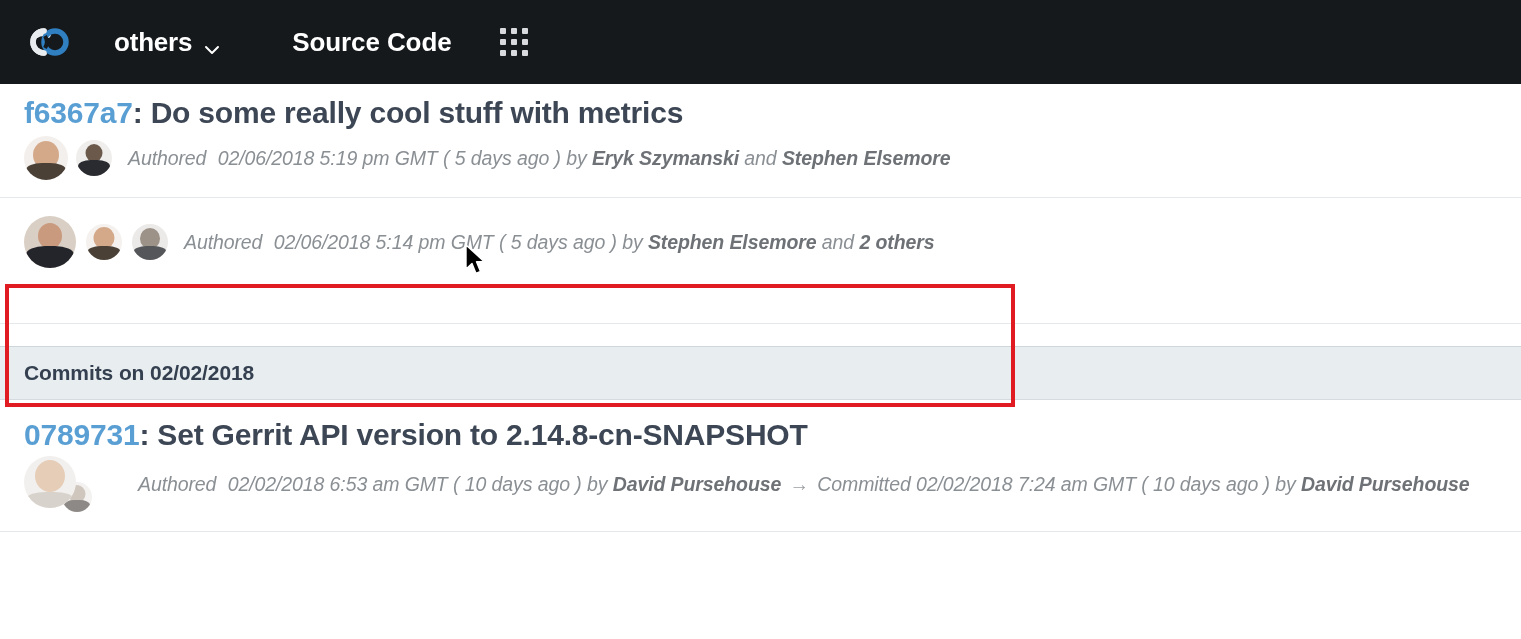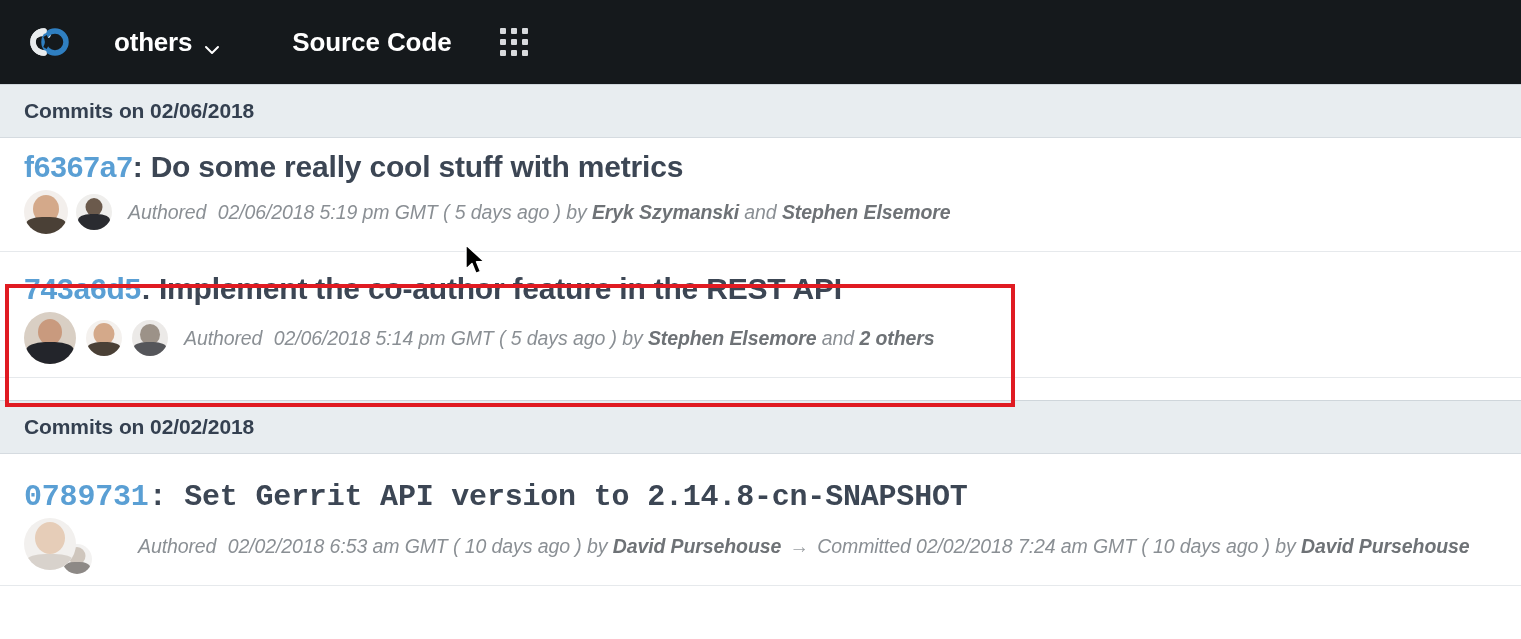--- a/index.html
+++ b/index.html
@@ -240,21 +240,20 @@
         <i></i>
         <i></i>
         <i></i>
     </span>
   </div>
 </div>
 
 <div class="content">
 
   <div class="commit-group">
-    <div class="group-header">Commits on 02/06/2018</div>
 
     <div class="commit-row" style="height:114px;">
       <div class="commit-title">
         <span class="commit-hash">f6367a7</span><span class="commit-colon">:</span>
         <span>Do some really cool stuff with metrics</span>
       </div>
       <div class="commit-meta-line">
         <div class="avatars">
           <div class="avatar big">
             <span class="ph">
@@ -277,24 +276,20 @@
           <span>( 5 days ago )</span>
           <span>by</span>
           <b>Eryk Szymanski</b>
           <span>and</span>
           <b>Stephen Elsemore</b>
         </div>
       </div>
     </div>
 
     <div class="commit-row" style="height:126px;">
-      <div class="commit-title" style="margin-top:8px;">
-        <span class="commit-hash">743a6d5</span><span class="commit-colon">:</span>
-        <span>Implement the co-author feature in the REST API</span>
-      </div>
       <div class="commit-meta-line">
         <div class="avatars">
           <div class="avatar big" style="width:52px;height:52px;">
             <span class="ph">
               <span class="bg" style="background:#d9cfc4;"></span>
               <span class="head" style="width:24px;height:26px;top:7px;background:#c99a7e;"></span>
               <span class="body" style="width:48px;height:22px;background:#23252b;"></span>
             </span>
           </div>
           <div class="avatar small" style="margin-left:10px;">
@@ -322,21 +317,21 @@
           <b>2 others</b>
         </div>
       </div>
     </div>
   </div>
 
   <div class="commit-group" style="margin-top:22px;">
     <div class="group-header">Commits on 02/02/2018</div>
 
     <div class="commit-row last" style="height:132px;">
-      <div class="commit-title" style="margin-top:14px;font-family:Liberation Mono, monospace;">
+      <div class="commit-title" style="margin-top:6px;">
         <span class="commit-hash">0789731</span><span class="commit-colon">:</span>
         <span>Set Gerrit API version to 2.14.8-cn-SNAPSHOT</span>
       </div>
       <div class="commit-meta-line" style="margin-top:4px;">
         <div class="avatars" style="width:80px;height:56px;">
           <div class="avatar big" style="width:52px;height:52px;position:absolute;left:0;top:0;z-index:2;">
             <span class="ph">
               <span class="bg" style="background:#f2f0ee;"></span>
               <span class="head" style="width:30px;height:32px;top:4px;background:#e6cdb8;"></span>
               <span class="body" style="width:46px;height:16px;background:#d8d2cc;"></span>

